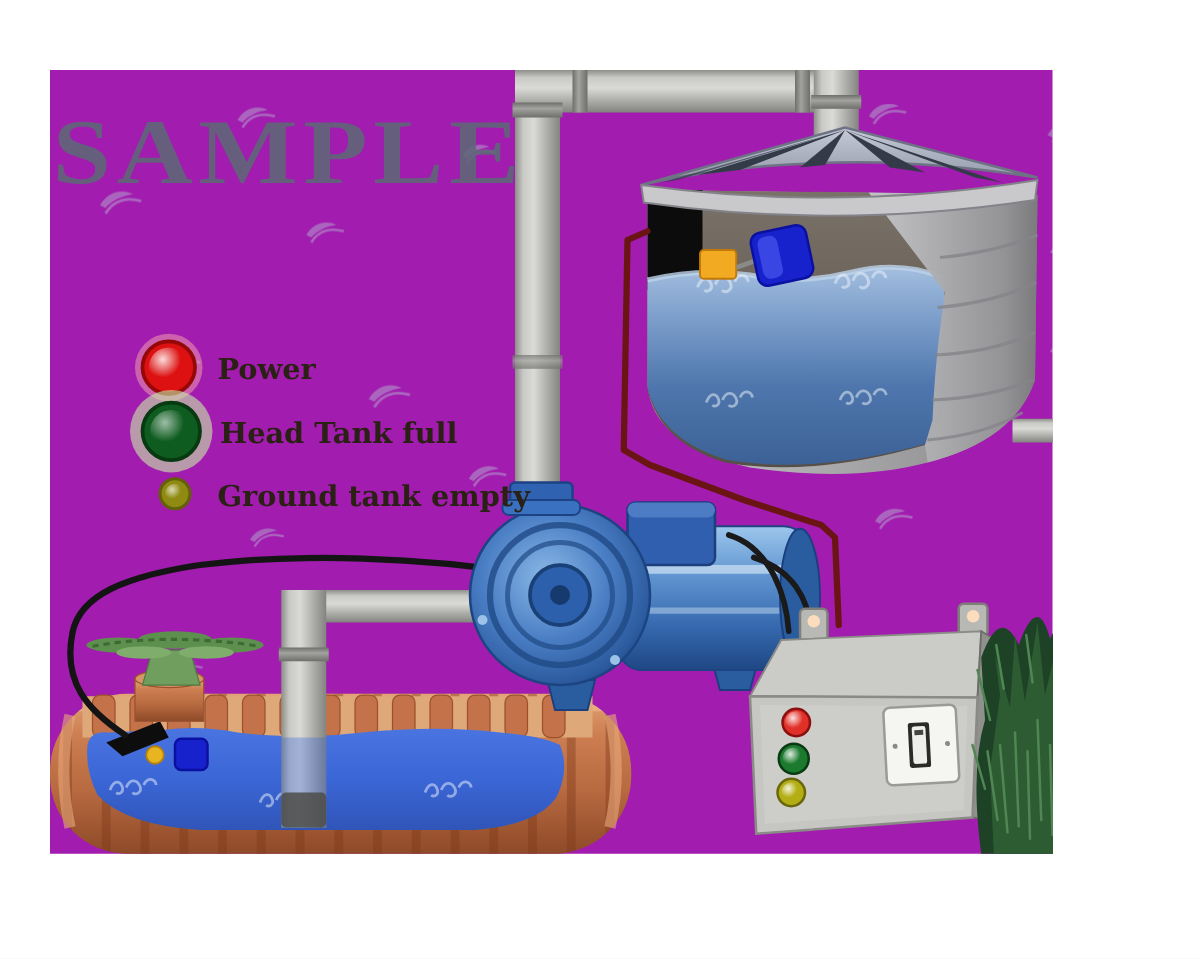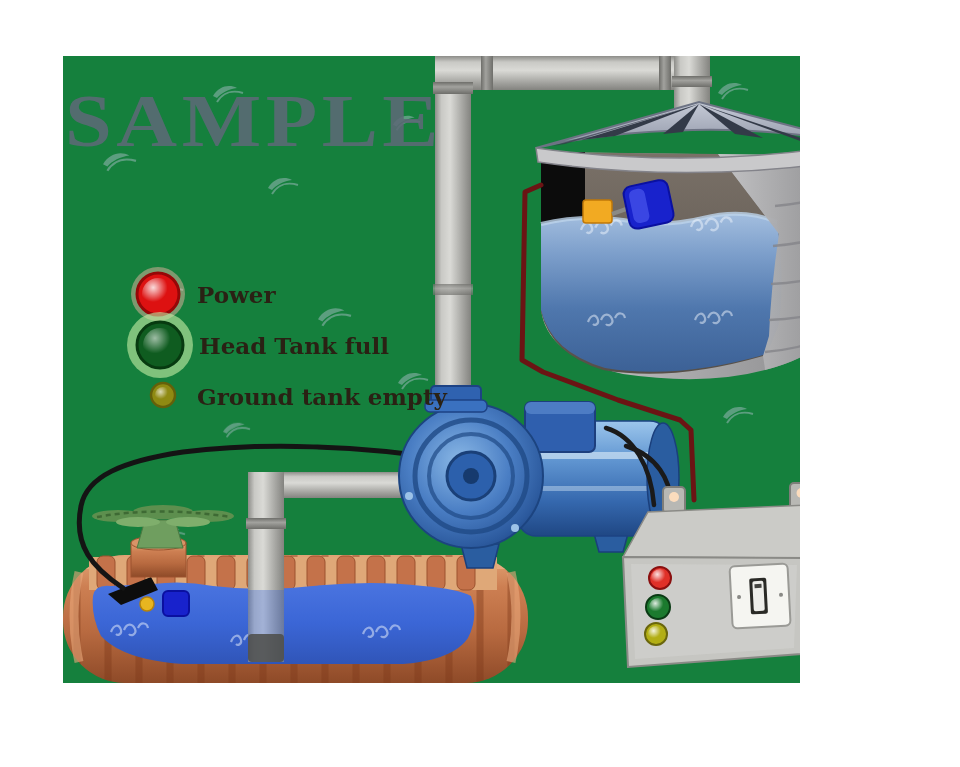--- a/index.html
+++ b/index.html
@@ -1,18 +1,18 @@
 <!DOCTYPE html>
 <html><head>
 <meta charset="utf-8">
 <style>
   html,body{margin:0;padding:0;background:#ffffff;}
   .stage{position:relative;width:960px;height:767px;background:#ffffff;overflow:hidden;
          font-family:"Liberation Sans",sans-serif;}
-  .scene{position:absolute;left:63px;top:56px;width:737px;height:627px;background:#15803d;overflow:hidden;}
+  .scene{position:absolute;left:40px;top:56px;width:802px;height:627px;background:#a21caf;overflow:hidden;}
   svg{display:block;}
   text{user-select:none;}
 </style>
 </head>
 <body>
 
 <div class="stage">
  <div class="scene">
   <svg width="833" height="627" viewBox="0 0 833 627">
     <defs>

